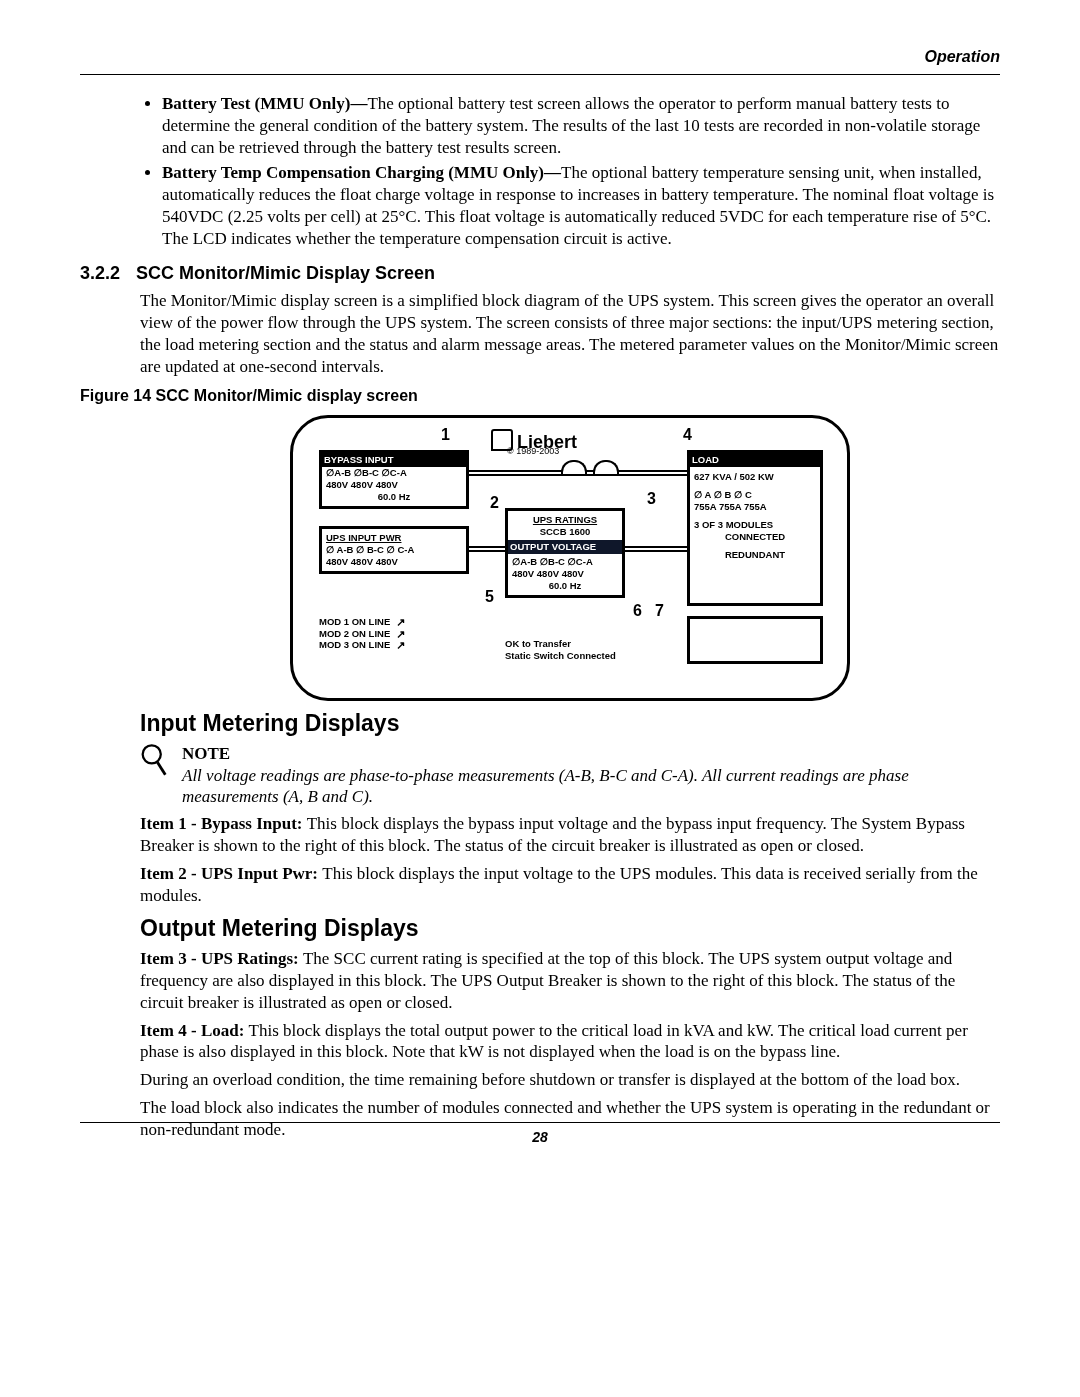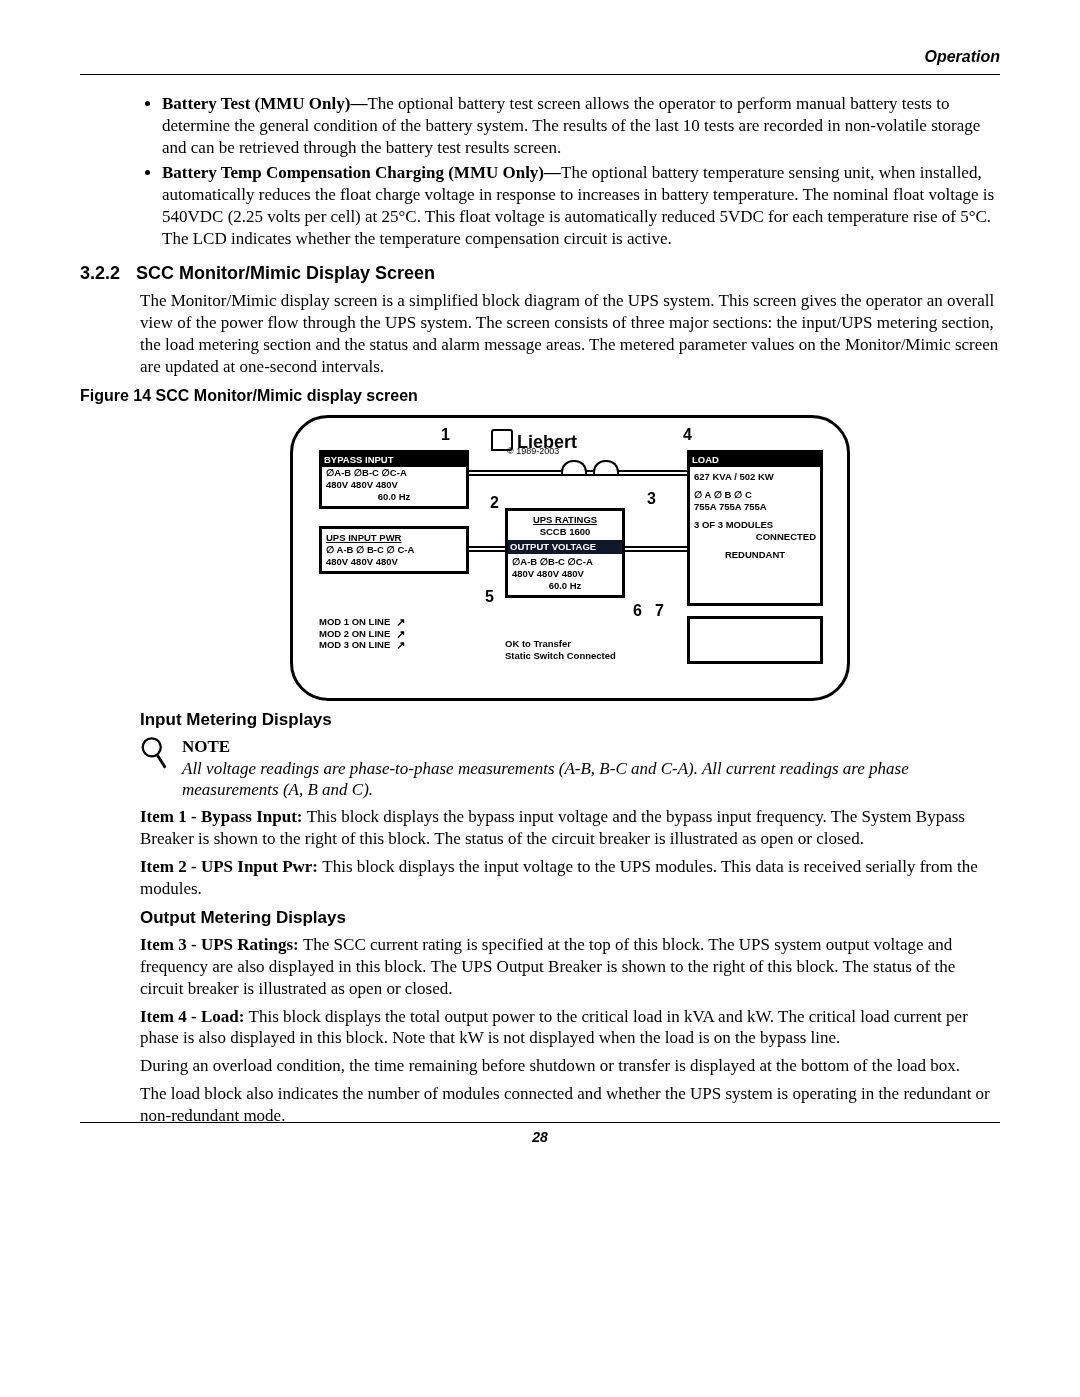--- a/index.html
+++ b/index.html
@@ -45,21 +45,21 @@
   .fig-caption {
     font-family: Arial, Helvetica, sans-serif;
     font-weight: bold;
     font-size: 16px;
     margin-top: 10px;
     margin-left: -60px;
   }
   .sub-heading {
     font-family: Arial, Helvetica, sans-serif;
     font-weight: bold;
-    font-size: 17px;
+    font-size: 23px;
     margin-top: 9px;
   }
   .note-row { display: flex; align-items: flex-start; gap: 12px; margin-top: 6px; }
   .note-icon { width: 30px; flex: 0 0 30px; }
   .note-body { flex: 1; font-size: 17px; line-height: 1.26; }
   .note-label { font-weight: bold; font-family: Georgia, serif; }
   .note-italic { font-style: italic; }
   .footer {
     position: absolute;
     bottom: 40px;
@@ -187,21 +187,21 @@
           <div>480V  480V  480V</div>
           <div style="text-align:center;">60.0 Hz</div>
         </div>
 
         <div class="d-box" style="left:394px; top:32px; width:136px; height:156px;">
           <div style="background:#000;color:#fff;padding:1px 2px;margin:-3px -4px 4px -4px;">LOAD</div>
           <div>627 KVA / 502 KW</div>
           <div style="margin-top:6px;">∅ A    ∅ B    ∅ C</div>
           <div>755A  755A  755A</div>
           <div style="margin-top:6px;">3 OF 3 MODULES</div>
-          <div style="text-align:right;">CONNECTED</div>
+          <div style="text-align:center;">CONNECTED</div>
           <div style="margin-top:6px;text-align:center;">REDUNDANT</div>
         </div>
 
         <div class="d-box" style="left:394px; top:198px; width:136px; height:48px;"></div>
 
         <div class="hline dbl" style="left:176px; top:52px; width:218px;"></div>
         <div class="arc" style="left:268px; top:42px;"></div>
         <div class="arc" style="left:300px; top:42px;"></div>
         <div class="hline dbl" style="left:176px; top:128px; width:36px;"></div>
         <div class="hline dbl" style="left:332px; top:128px; width:62px;"></div>

